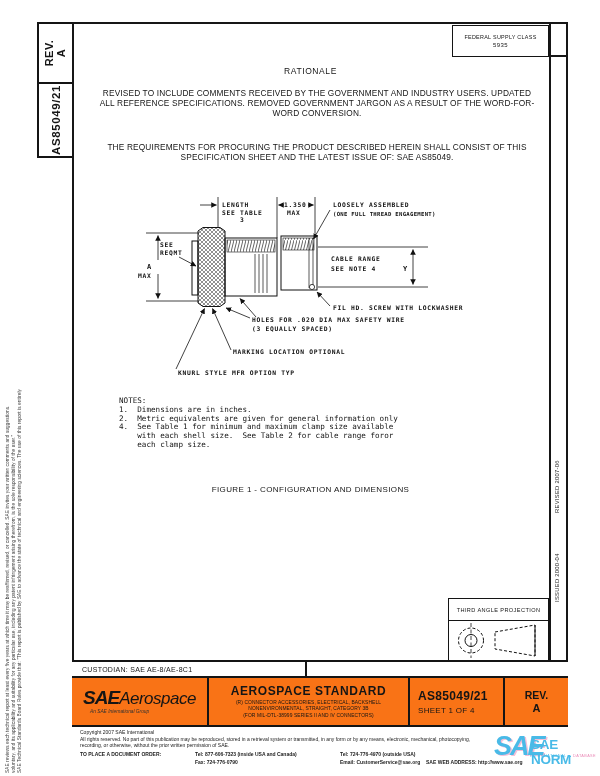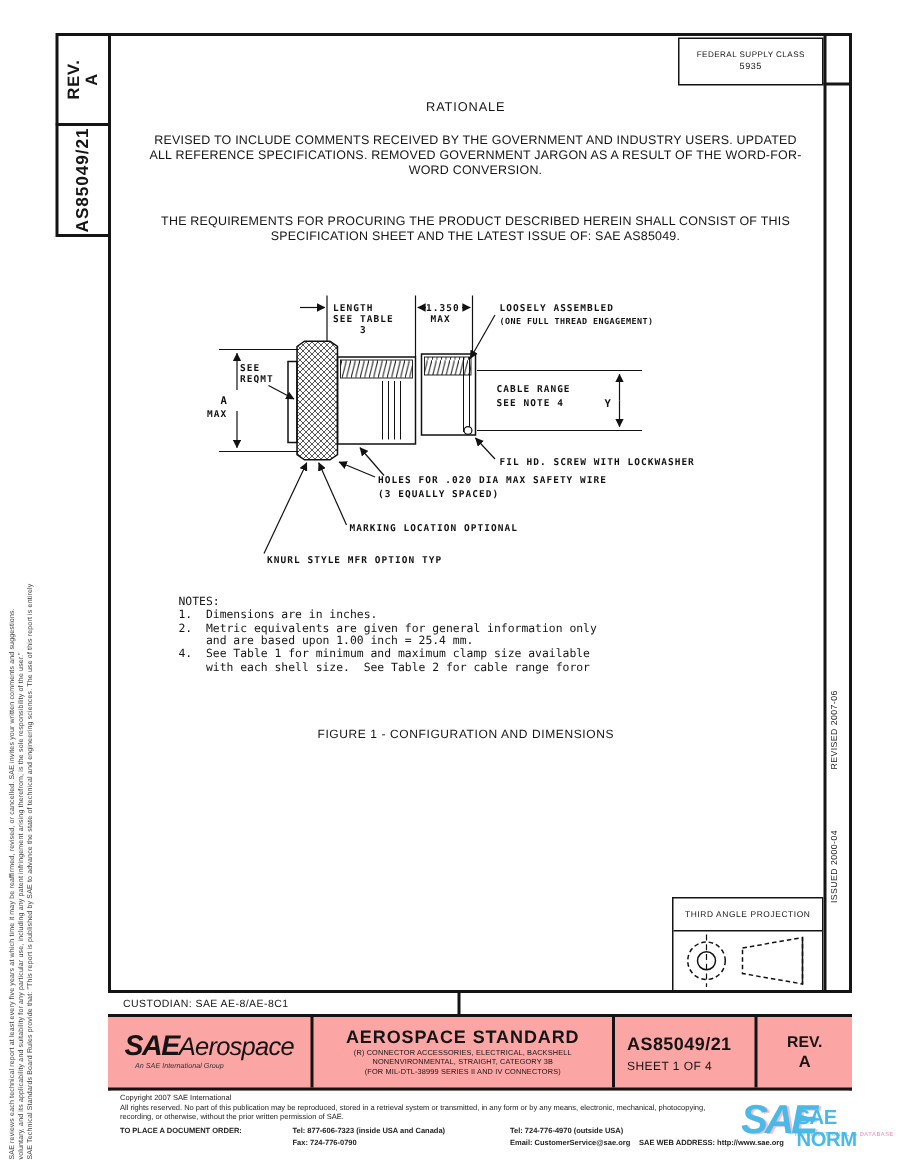--- a/index.html
+++ b/index.html
@@ -28,21 +28,21 @@
   .dlbig{font-family:"DejaVu Sans Mono",monospace;font-weight:bold;font-size:7px;letter-spacing:.5px;fill:#111;}
   .projbox{position:absolute;left:448px;top:598px;width:101px;height:64px;border:1.5px solid #141414;box-sizing:border-box;background:#fff;}
   .projlabel{height:22px;border-bottom:1.5px solid #141414;box-sizing:border-box;display:flex;align-items:center;justify-content:center;
              font-size:5.6px;letter-spacing:.4px;}
   .custrow{position:absolute;left:72px;top:660px;width:496px;height:18px;border-top:2px solid #141414;border-bottom:2px solid #141414;
            box-sizing:border-box;display:flex;align-items:center;background:#fff;}
   .custcell{height:100%;display:flex;align-items:center;box-sizing:border-box;}
   .custcell.c1{width:233px;padding-left:10px;font-size:7px;letter-spacing:.3px;}
   .custcell.c2{flex:1;border-left:2px solid #141414;}
   .tblock{position:absolute;left:72px;top:678px;width:496px;height:49px;box-sizing:border-box;
-          border-bottom:2.5px solid #141414;display:flex;background:#fca5a5;}
+          border-bottom:2.5px solid #141414;display:flex;background:#f97316;}
   .tcell{box-sizing:border-box;height:100%;display:flex;flex-direction:column;align-items:center;justify-content:center;}
   .tc-logo{width:135px;}
   .tc-title{width:203px;border-left:2px solid #141414;border-right:2px solid #141414;}
   .tc-num{width:95px;align-items:flex-start;padding-left:8px;border-right:2px solid #141414;}
   .tc-rev{flex:1;}
   .logo-line{font-style:italic;line-height:18px;}
   .logo-sae{font-weight:900;font-size:19px;letter-spacing:-1px;}
   .logo-aero{font-size:17px;font-weight:400;letter-spacing:-.5px;}
   .logo-tag{font-style:italic;font-size:4.8px;color:#333;margin-top:1px;align-self:flex-start;padding-left:18px;}
   .as-title{font-weight:bold;font-size:12px;letter-spacing:.6px;}
@@ -175,23 +175,23 @@
       <text class="dl" x="252" y="331">(3 EQUALLY SPACED)</text>
       <text class="dl" x="233" y="354">MARKING LOCATION OPTIONAL</text>
       <text class="dl" x="178" y="375">KNURL STYLE MFR OPTION TYP</text>
     </g>
   </svg>
 
   <div class="notes">
     <div>NOTES:</div>
     <div>1.  Dimensions are in inches.</div>
     <div>2.  Metric equivalents are given for general information only</div>
-    <div>    and are based upon 1.00 inch = 25.4 mm.</div>
     <div>4.  See Table 1 for minimum and maximum clamp size available</div>
     <div>    with each shell size.  See Table 2 for cable range foror</div>
+    <div>    each clamp size.</div>
   </div>
 
   <div class="figcap">FIGURE 1 - CONFIGURATION AND DIMENSIONS</div>
 
   <div class="projbox">
     <div class="projlabel">THIRD ANGLE PROJECTION</div>
     <svg width="98" height="39" viewBox="0 0 98 39">
       <g stroke="#111" fill="none" stroke-width="1">
         <line x1="22" y1="2" x2="22" y2="37" stroke-dasharray="4,2.5" stroke-width="0.8"></line>
         <circle cx="22" cy="19.5" r="12.5" stroke-dasharray="3,2"></circle>

